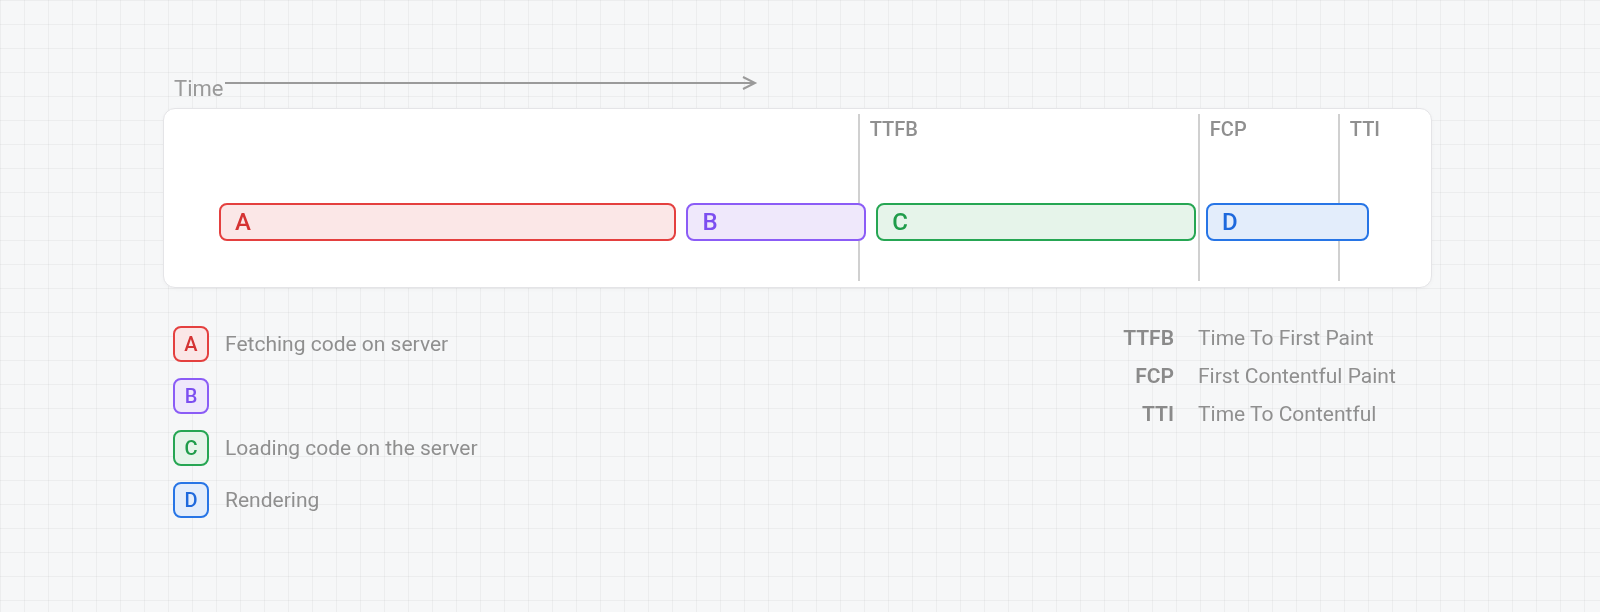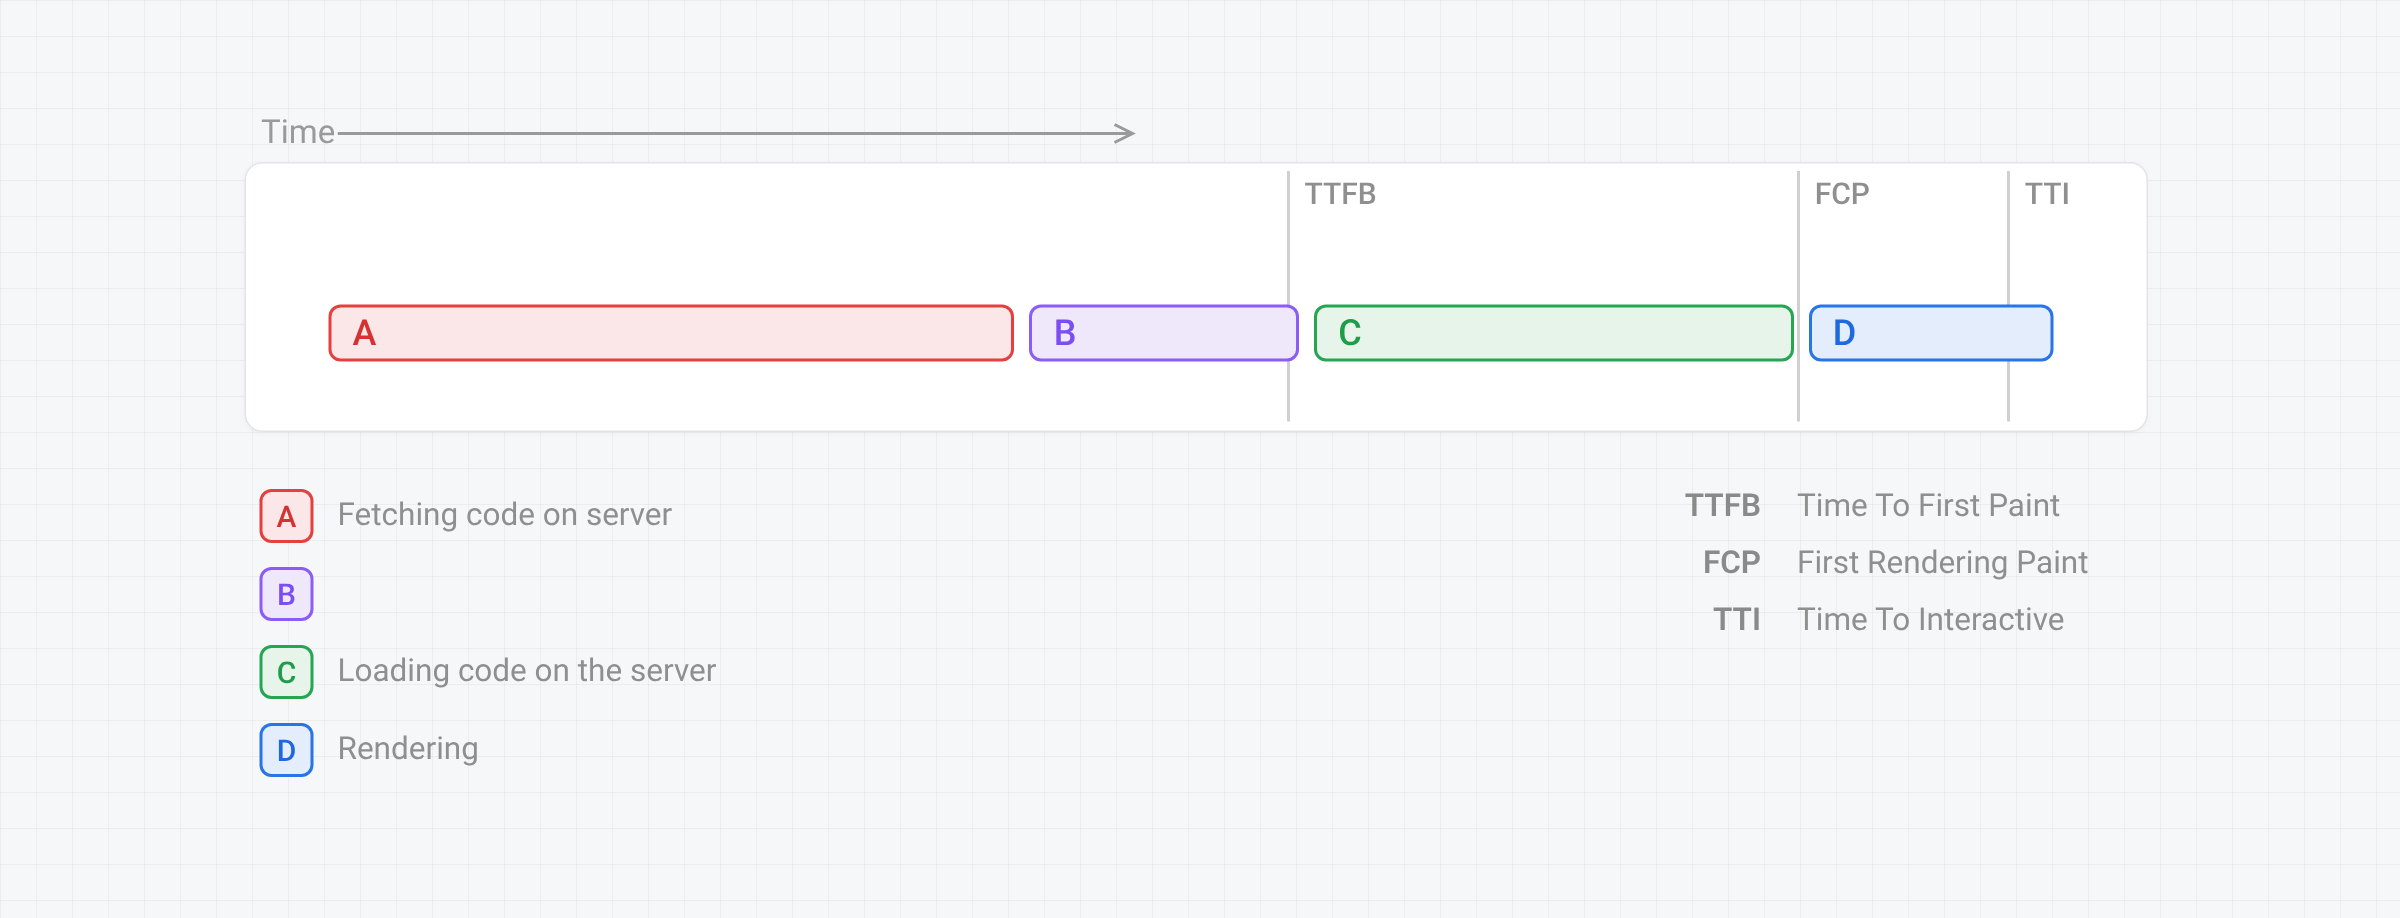--- a/index.html
+++ b/index.html
@@ -17,21 +17,21 @@
     background-image:
       linear-gradient(rgba(0,0,0,0.04) 1px,transparent 1px),
       linear-gradient(90deg,rgba(0,0,0,0.04) 1px,transparent 1px);
     background-size:24px 24px;
     pointer-events:none;
   }
 
   .time-row{
     position:absolute;
     left:174px; top:76px;
-    display:flex;align-items:center;gap:2px;
+    display:flex;align-items:flex-start;gap:2px;
     color:#9a9a9a;
     font-size:22px;
   }
   .time-row svg{stroke:#9a9a9a;}
 
   .panel{
     position:absolute;
     left:163px; top:108px;
     width:1267px; height:178px;
     background:#fff;
@@ -158,19 +158,19 @@
       <span>Rendering</span>
     </div>
   </div>
 <div class="legend-right" id="legend-right">
     <div class="row">
       <span class="abbr">TTFB</span>
       <span>Time To First Paint</span>
     </div>
     <div class="row">
       <span class="abbr">FCP</span>
-      <span>First Rendering Paint</span>
+      <span>First Contentful Paint</span>
     </div>
     <div class="row">
       <span class="abbr">TTI</span>
-      <span>Time To Interactive</span>
+      <span>Time To Contentful</span>
     </div>
   </div>
 
 </body></html>

